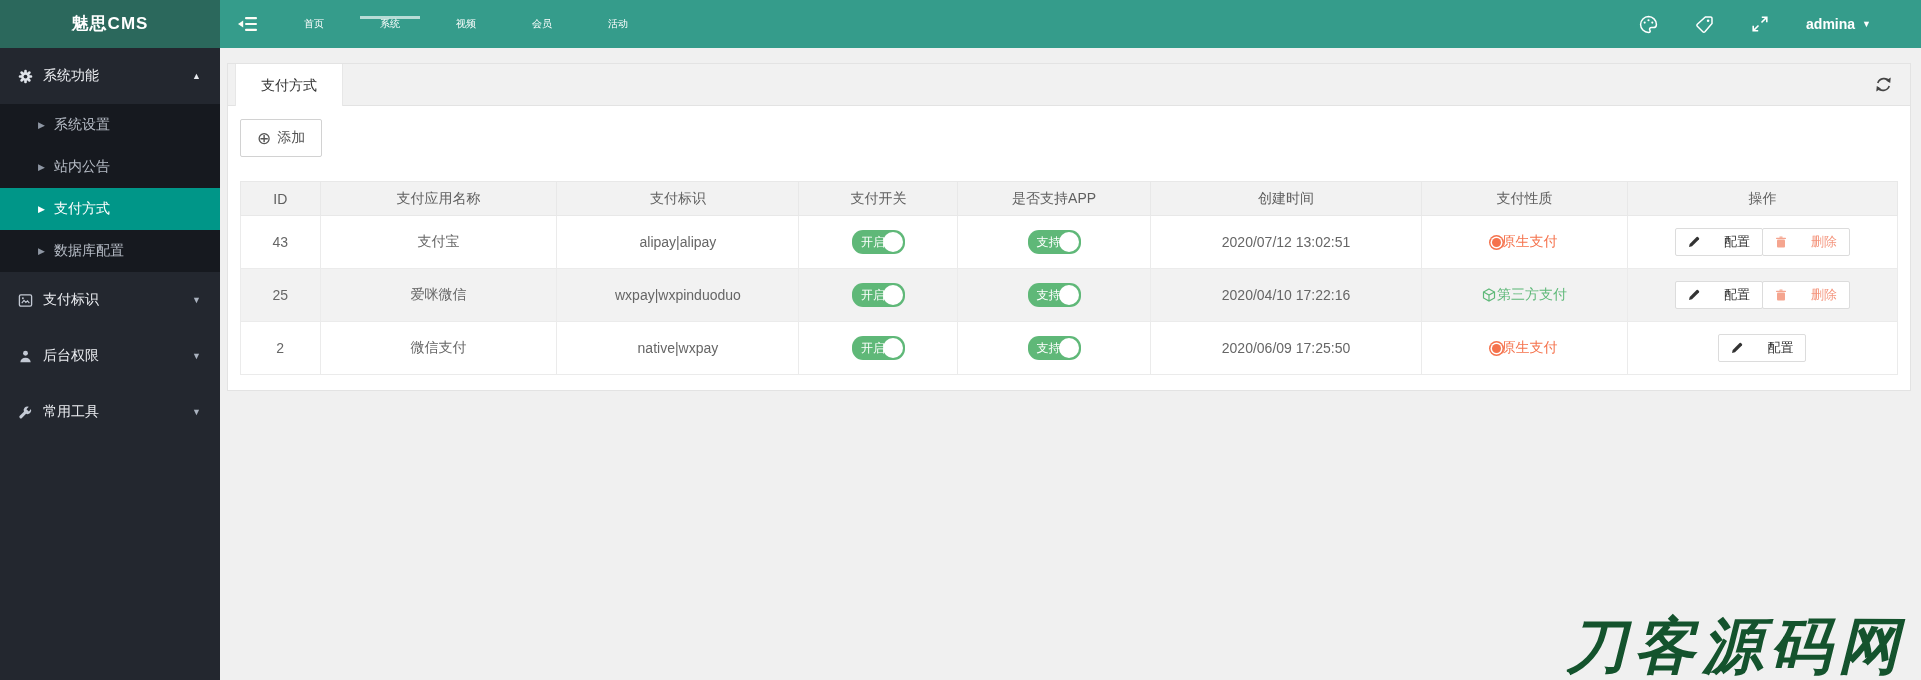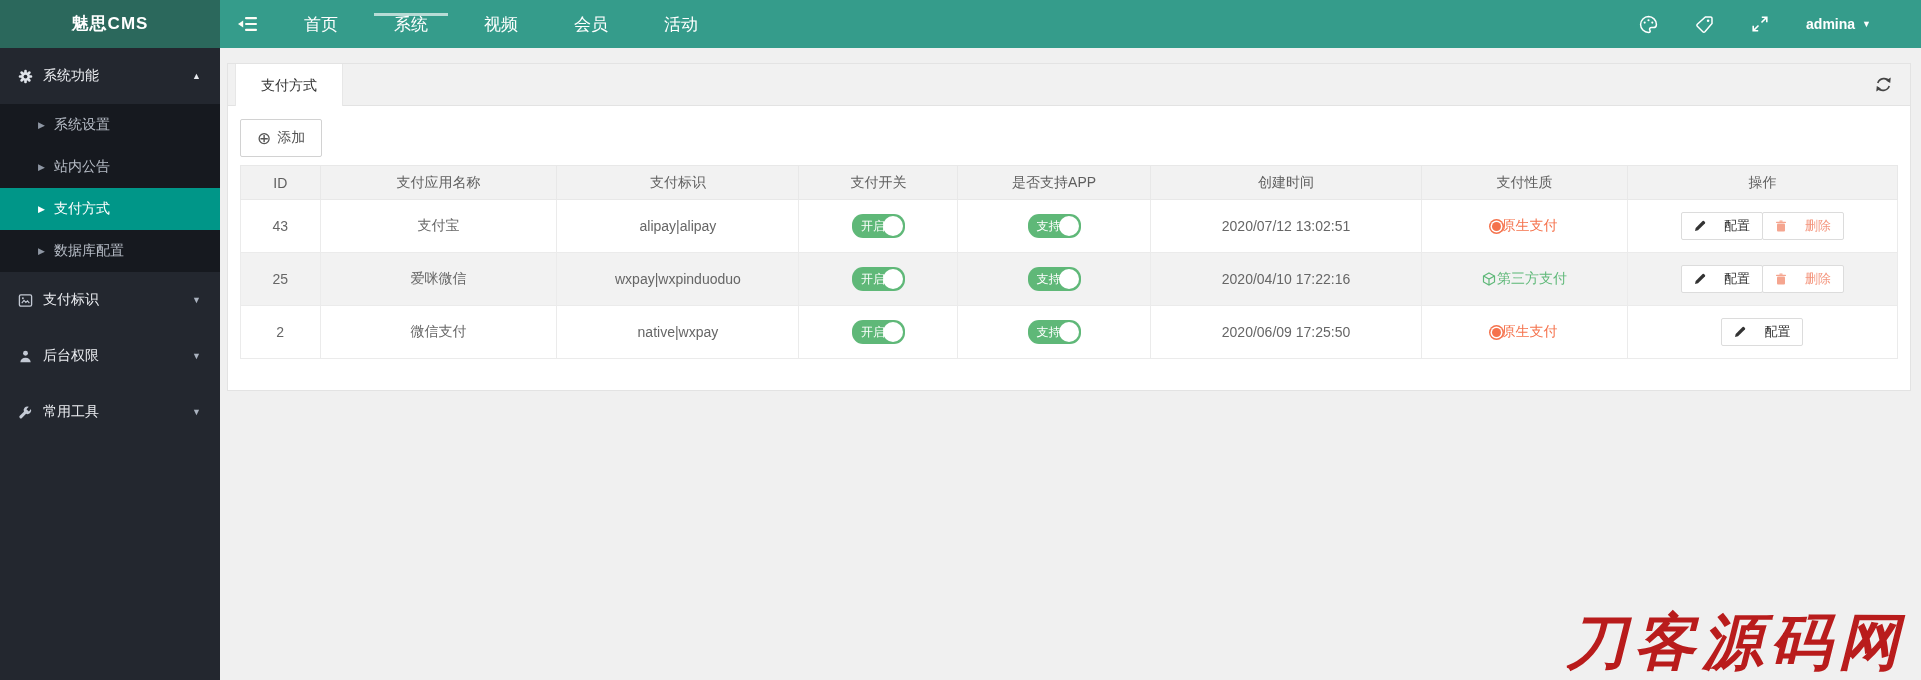--- a/index.html
+++ b/index.html
@@ -4,21 +4,21 @@
 <style>
   * { margin:0; padding:0; box-sizing:border-box; }
   html,body { width:1921px; height:680px; overflow:hidden; }
   body { font-family:"Liberation Sans","DejaVu Sans",sans-serif; background:#f0f0f0; position:relative; }
 
   
   .topbar { position:absolute; top:0; left:0; width:100%; height:48px; background:#359c8b; display:flex; align-items:center; z-index:30; }
   .logo { width:220px; background:#2b685c; color:#fff; font-size:17px; font-weight:bold; letter-spacing:1px; text-align:center; line-height:48px; flex:0 0 220px; }
   .topnav { display:flex; align-items:stretch; }
   .shrink-btn { width:56px; display:flex; align-items:center; justify-content:center; cursor:pointer; }
-  .nav-item { position:relative; display:flex; align-items:center; padding:0 28px; color:#fff; font-size:17px; cursor:pointer; }
+  .nav-item { position:relative; display:flex; align-items:center; padding:0 28px; color:#fff; font-size:10px; cursor:pointer; }
   .nav-item.active::before { content:""; position:absolute; top:0; left:8px; right:8px; height:3px; background:rgba(255,255,255,.65); }
   .top-right { position:absolute; right:50px; top:0; height:48px; display:flex; align-items:center; gap:37px; }
   .top-ic { display:flex; align-items:center; justify-content:center; cursor:pointer; }
   .userbox { display:flex; align-items:center; gap:7px; color:#fff; font-size:14px; font-weight:bold; cursor:pointer; }
   .caret-dn-w { font-size:9px; color:#fff; }
 
   
   .sidebar { position:absolute; top:48px; left:0; bottom:0; width:220px; background:#23272f; z-index:20; }
   .side-l1 { position:relative; height:56px; display:flex; align-items:center; padding-left:18px; color:#eceef2; font-size:14px; cursor:pointer; }
   .side-l1 .lbl { margin-left:10px; }
@@ -33,38 +33,38 @@
   
   .panel { position:absolute; left:227px; top:63px; right:10px; height:328px; background:#fff; border:1px solid #e3e3e3; z-index:5; }
   .tabstrip { position:relative; height:42px; background:#f1f1f1; border-bottom:1px solid #e3e3e3; }
   .tab-active { position:absolute; left:7px; top:0; height:42px; line-height:42px; padding:0 25px; background:#fff; border-left:1px solid #e7e7e7; border-right:1px solid #e7e7e7; font-size:14px; color:#333; cursor:pointer; }
   .refresh { position:absolute; right:18px; top:12px; cursor:pointer; }
   .panel-body { padding:13px 12px; }
   .add-btn { display:inline-flex; align-items:center; gap:6px; height:38px; padding:0 16px; background:#fff; border:1px solid #d2d2d2; border-radius:2px; font-size:14px; color:#555; cursor:pointer; }
   .plus-ic { font-size:17px; line-height:1; color:#555; }
 
   
-  table.paytable { width:100%; border-collapse:collapse; margin-top:8px; font-size:14px; color:#666; table-layout:fixed; }
+  table.paytable { width:100%; border-collapse:collapse; margin-top:24px; font-size:14px; color:#666; table-layout:fixed; }
   .paytable th { background:#f2f2f2; color:#5f5f5f; font-weight:normal; height:34px; border:1px solid #e8e8e8; }
   .paytable td { height:53px; text-align:center; border:1px solid #ebebeb; }
   .paytable tr.zebra td { background:#f2f2f2; }
 
   .lm-switch { position:relative; display:inline-block; width:53px; height:24px; background:#5fb878; border-radius:11px; line-height:24px; color:#fff; font-size:12px; text-align:left; padding-left:9px; cursor:pointer; }
   .lm-switch .knob { position:absolute; right:2px; top:2px; width:20px; height:20px; background:#fff; border-radius:50%; }
 
   .nature { display:inline-flex; align-items:center; gap:1px; font-size:14px; }
   .nature.native { color:#f5724c; }
   .nature.third  { color:#5eb878; }
   .dot-native { width:9px; height:9px; border-radius:50%; background:#f5724c; box-shadow:0 0 0 1.5px #fff, 0 0 0 3px #f5724c; display:inline-block; }
 
-  .op-btn { display:inline-flex; align-items:center; gap:18px; height:28px; padding:0 12px; background:#fff; border:1px solid #dcdcdc; border-radius:2px; font-size:13px; color:#333; cursor:pointer; vertical-align:middle; }
+  .op-btn { display:inline-flex; align-items:center; gap:24px; height:28px; padding:0 12px; background:#fff; border:1px solid #dcdcdc; border-radius:2px; font-size:13px; color:#333; cursor:pointer; vertical-align:middle; }
   .op-del { color:#f4957d; margin-left:-1px; }
 
   
-  .watermark { position:absolute; right:15px; bottom:3px; text-align:right; color:#b91c1c; font-weight:bold; font-style:italic; line-height:1; z-index:1;font-family:Liberation Mono, monospace; }
+  .watermark { position:absolute; right:15px; bottom:3px; text-align:right; color:#14532d; font-weight:bold; font-style:italic; line-height:1; z-index:1; }
   .wm1 { font-size:61px; letter-spacing:7px; }
   .wm2 { font-size:35px; letter-spacing:7px; margin-top:5px; }
 </style>
 </head>
 <body>
 
 <div class="topbar">
   <div class="logo">魅思CMS</div>
   <div class="topnav">
     <span class="shrink-btn">

